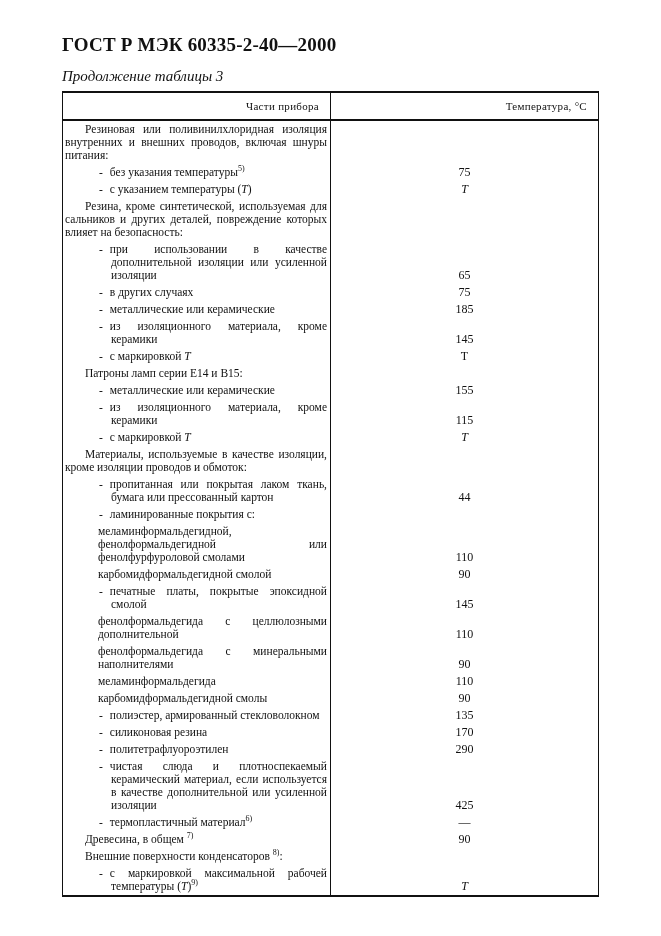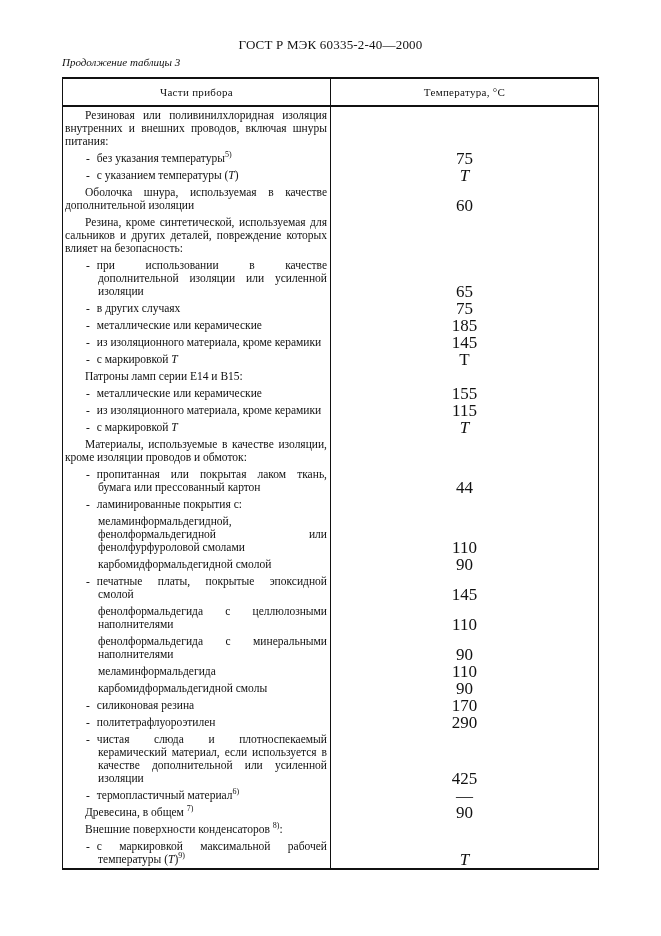--- a/index.html
+++ b/index.html
@@ -7,65 +7,65 @@
   .page {
     width: 661px; height: 936px;
     background: #ffffff;
     color: #111;
     font-family: "Liberation Serif", "DejaVu Serif", serif;
     position: relative;
     padding: 38px 62px 0 62px;
     overflow: hidden;
   }
   .doc-header {
-    text-align: center;
-    font-weight: normal;
-    font-size: 13px;
+    text-align: left;
+    font-weight: bold;
+    font-size: 19px;
     line-height: 14px;
     letter-spacing: 0.2px;
   }
   .caption {
-    margin-top: 4px;
+    margin-top: 18px;
     font-style: italic;
-    font-size: 11px;
+    font-size: 15px;
     line-height: 13px;
   }
   table.temp-table {
     margin-top: 8px;
     width: 537px;
     border-collapse: collapse;
     border-left: 1px solid #111;
     border-right: 1px solid #111;
     border-top: 2px solid #111;
     border-bottom: 2px solid #111;
     table-layout: fixed;
   }
   table.temp-table th {
     font-weight: normal;
     font-size: 11px;
-    padding: 7px 4px;
-    text-align: center;
+    padding: 7px 11px;
+    text-align: right;
     border-bottom: 2px solid #111;
     letter-spacing: 0.3px;
   }
   th.h1, td.c1 { border-right: 1px solid #111; }
   td.c1 {
     width: 456px;
     font-size: 11.5px;
     line-height: 13px;
     padding: 2px 3px 2px 2px;
     text-align: justify;
   }
   td.c1.para { text-indent: 20px; }
-  td.c1.dash { padding-left: 35px; text-indent: -12px; }
+  td.c1.dash { padding-left: 48px; text-indent: -12px; }
   td.c1.sub  { padding-left: 35px; }
   td.c1 .marker { margin-right: 7px; }
   td.c2 {
     width: 81px;
-    font-size: 17px;
+    font-size: 12px;
     line-height: 13px;
     text-align: center;
     vertical-align: bottom;
     padding: 2px 2px;
   }
   .it { font-style: italic; }
   sup {
     font-size: 8px;
     line-height: 0;
     vertical-align: super;
@@ -91,24 +91,20 @@
         </tr>
         <tr>
           <td class="c1 dash"><span class="marker">-</span><span>без указания температуры</span><sup>5)</sup></td>
           <td class="c2">75</td>
         </tr>
         <tr>
           <td class="c1 dash"><span class="marker">-</span><span>с указанием температуры (</span><span class="it">T</span><span>)</span></td>
           <td class="c2 it">T</td>
         </tr>
         <tr>
-          <td class="c1 para"><span>Оболочка шнура, используемая в качестве дополнительной изоляции</span></td>
-          <td class="c2">60</td>
-        </tr>
-        <tr>
           <td class="c1 para"><span>Резина, кроме синтетической, используемая для сальников и других деталей, повреждение которых влияет на безопасность:</span></td>
           <td class="c2"></td>
         </tr>
         <tr>
           <td class="c1 dash"><span class="marker">-</span><span>при использовании в качестве дополнительной изоляции или усиленной изоляции</span></td>
           <td class="c2">65</td>
         </tr>
         <tr>
           <td class="c1 dash"><span class="marker">-</span><span>в других случаях</span></td>
           <td class="c2">75</td>
@@ -159,34 +155,38 @@
         </tr>
         <tr>
           <td class="c1 sub"><span>карбомидформальдегидной смолой</span></td>
           <td class="c2">90</td>
         </tr>
         <tr>
           <td class="c1 dash"><span class="marker">-</span><span>печатные платы, покрытые эпоксидной смолой</span></td>
           <td class="c2">145</td>
         </tr>
         <tr>
-          <td class="c1 sub"><span>фенолформальдегида с целлюлозными наполнителями</span></td>
+          <td class="c1 sub"><span>фенолформальдегида с целлюлозными дополнительной</span></td>
           <td class="c2">110</td>
         </tr>
         <tr>
           <td class="c1 sub"><span>фенолформальдегида с минеральными наполнителями</span></td>
           <td class="c2">90</td>
         </tr>
         <tr>
           <td class="c1 sub"><span>меламинформальдегида</span></td>
           <td class="c2">110</td>
         </tr>
         <tr>
           <td class="c1 sub"><span>карбомидформальдегидной смолы</span></td>
           <td class="c2">90</td>
+        </tr>
+        <tr>
+          <td class="c1 dash"><span class="marker">-</span><span>полиэстер, армированный стекловолокном</span></td>
+          <td class="c2">135</td>
         </tr>
         <tr>
           <td class="c1 dash"><span class="marker">-</span><span>силиконовая резина</span></td>
           <td class="c2">170</td>
         </tr>
         <tr>
           <td class="c1 dash"><span class="marker">-</span><span>политетрафлуороэтилен</span></td>
           <td class="c2">290</td>
         </tr>
         <tr>

